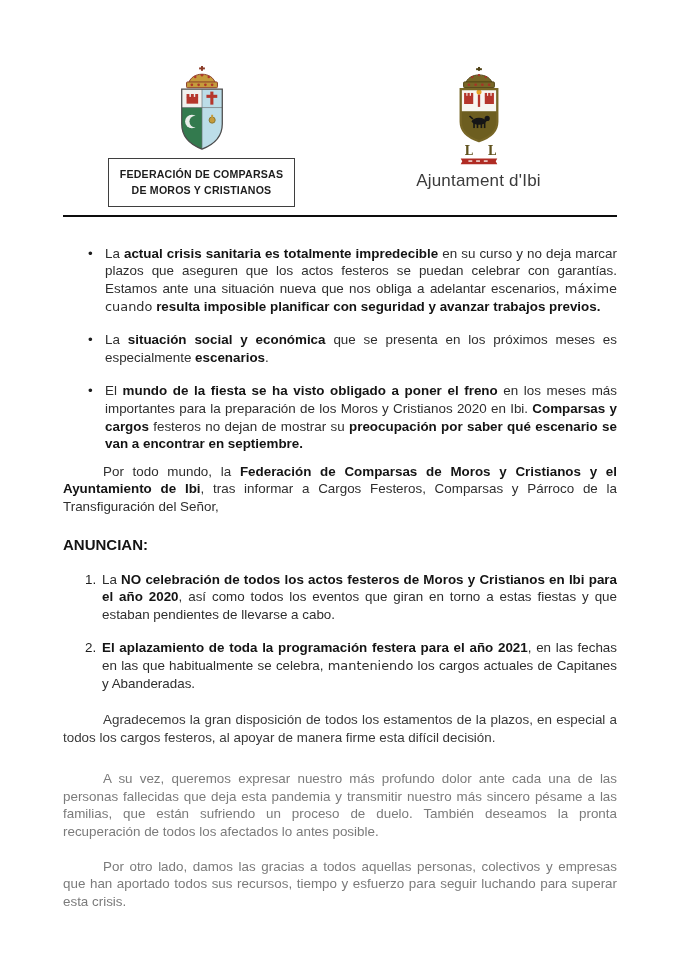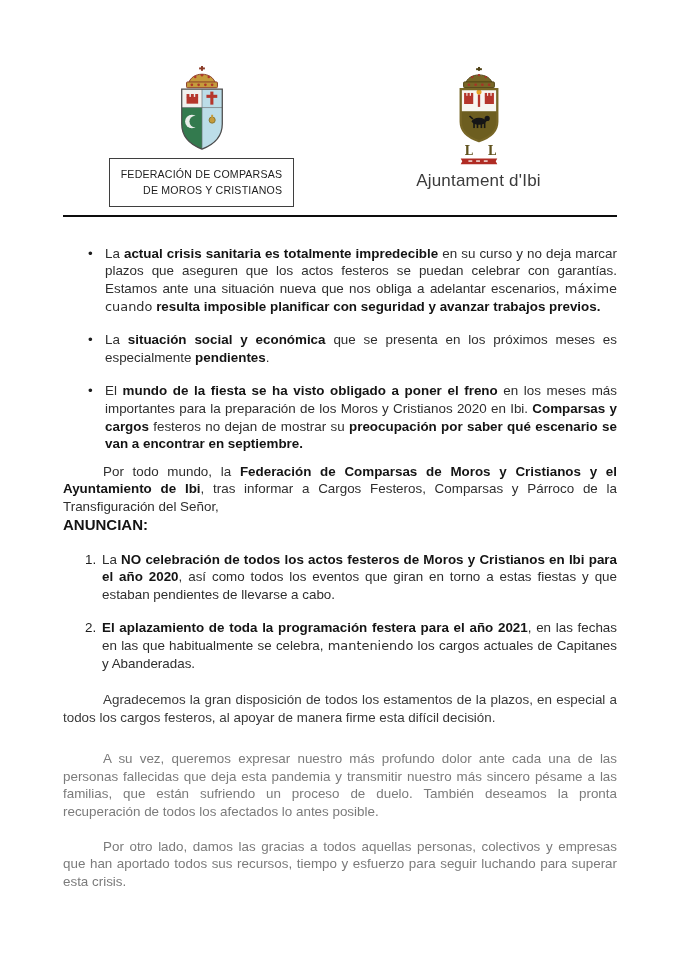--- a/index.html
+++ b/index.html
@@ -13,23 +13,23 @@
     color:#2e2e2e;
     overflow:hidden;
   }
   
   .header{display:flex;align-items:flex-start;}
   .org{flex:1;display:flex;flex-direction:column;align-items:center;}
   .fed-box{
     margin-top:7px;
     border:1.6px solid #3f3f3f;
     padding:7px 11px;
-    text-align:right;
+    text-align:center;
     font-size:10.6px;
-    font-weight:normal;
+    font-weight:bold;
     line-height:1.55;
     letter-spacing:.2px;
     color:#1d1d1d;
     background:#fff;
   }
   .council-label{
     margin-top:3px;
     font-size:17px;
     font-weight:normal;
     letter-spacing:.2px;
@@ -52,21 +52,21 @@
   .li{display:flex;margin-bottom:16px;}
   .marker{width:17px;flex:0 0 17px;margin-left:25px;font-size:13.4px;line-height:17.6px;color:#1d1d1d;}
   .num-marker{margin-left:22px;width:17px;flex:0 0 17px;}
   .rt{flex:1;}
   .numbered{margin-top:17px;}
   
   .para{margin:0;}
   .indent{text-indent:40px;}
   .announce-intro{margin-top:10px;}
   .announce-label{
-    margin:0 0 0 0;
+    margin:20px 0 0 0;
     font-size:15px;font-weight:bold;color:#141414;
     text-align:left;line-height:18px;
   }
   .p-a{margin-top:19px;color:#3a3a3a;}
   .grey{color:#7b7b7b;}
   .p-b{margin-top:24px;}
   .p-c{margin-top:17px;}
 </style>
 </head>
 <body>
@@ -192,21 +192,21 @@
 
   <div class="rule"></div>
 
   <section class="bullets">
     <div class="li">
       <span class="marker">•</span>
       <div class="rt"><span>La </span><span class="b">actual crisis sanitaria es totalmente impredecible</span><span> en su curso y no deja marcar plazos que aseguren que los actos festeros se puedan celebrar con garantías. Estamos ante una situación nueva que nos obliga a adelantar escenarios, </span><span class="alt">máxime cuando</span><span> </span><span class="b">resulta imposible planificar con seguridad y avanzar trabajos previos.</span></div>
     </div>
     <div class="li">
       <span class="marker">•</span>
-      <div class="rt"><span>La </span><span class="b">situación social y económica</span><span> que se presenta en los próximos meses es especialmente </span><span class="b">pendientes</span><span>.</span></div>
+      <div class="rt"><span>La </span><span class="b">situación social y económica</span><span> que se presenta en los próximos meses es especialmente </span><span class="b">escenarios</span><span>.</span></div>
     </div>
     <div class="li" style="margin-bottom:0;">
       <span class="marker">•</span>
       <div class="rt"><span>El </span><span class="b">mundo de la fiesta se ha visto obligado a poner el freno</span><span> en los meses más importantes para la preparación de los Moros y Cristianos 2020 en Ibi. </span><span class="b">Comparsas y cargos</span><span> festeros no dejan de mostrar su </span><span class="b">preocupación por saber qué escenario se van a encontrar en septiembre.</span></div>
     </div>
   </section>
 
   <p class="para indent announce-intro"><span>Por todo mundo, la </span><span class="b">Federación de Comparsas de Moros y Cristianos y el Ayuntamiento de Ibi</span><span>, tras informar a Cargos Festeros, Comparsas y Párroco de la Transfiguración del Señor,</span></p>
   <p class="announce-label">ANUNCIAN:</p>
 

